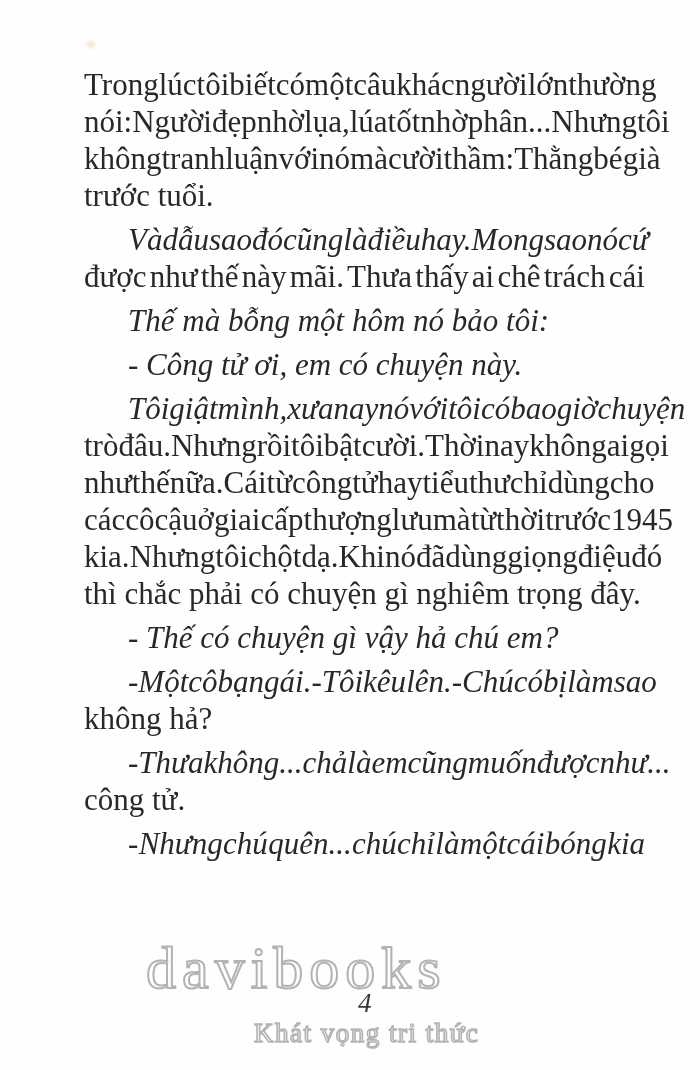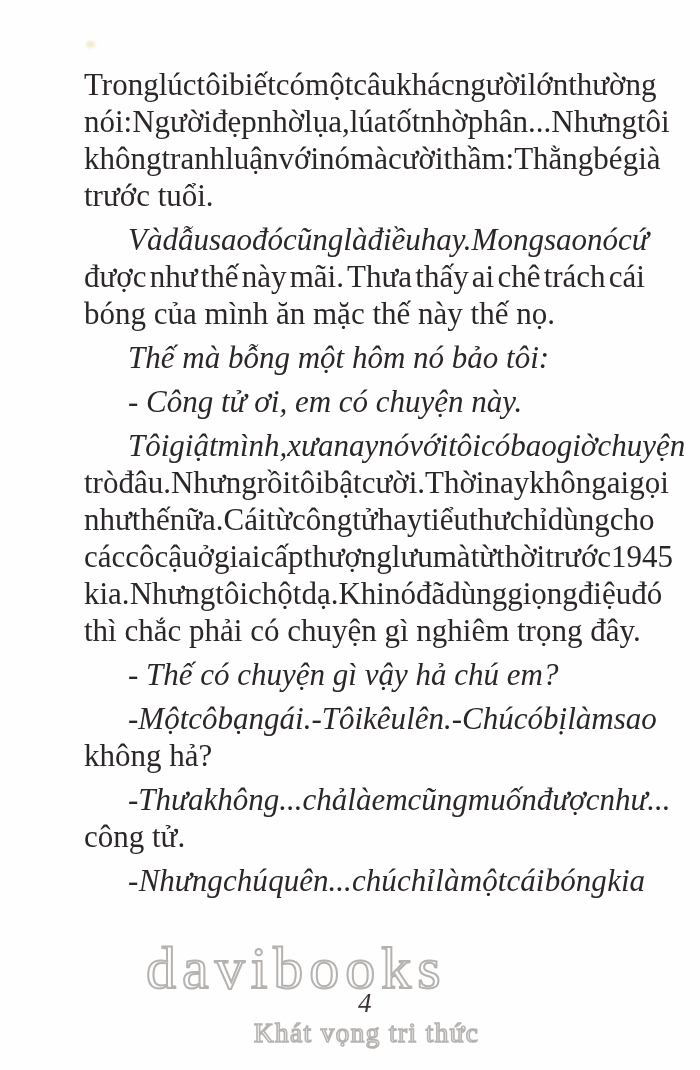--- a/index.html
+++ b/index.html
@@ -127,21 +127,20 @@
           <span>thế</span>
           <span>này</span>
           <span>mãi.</span>
           <span>Thưa</span>
           <span>thấy</span>
           <span>ai</span>
           <span>chê</span>
           <span>trách</span>
           <span>cái</span>
         </div>
-        <div class="line">bóng của mình ăn mặc thế này thế nọ.</div>
       </div>
       <div class="para">
         <div class="line indent">Thế mà bỗng một hôm nó bảo tôi:</div>
       </div>
       <div class="para">
         <div class="line indent">- Công tử ơi, em có chuyện này.</div>
       </div>
       <div class="para">
         <div class="line just indent">
           <span>Tôi</span>

